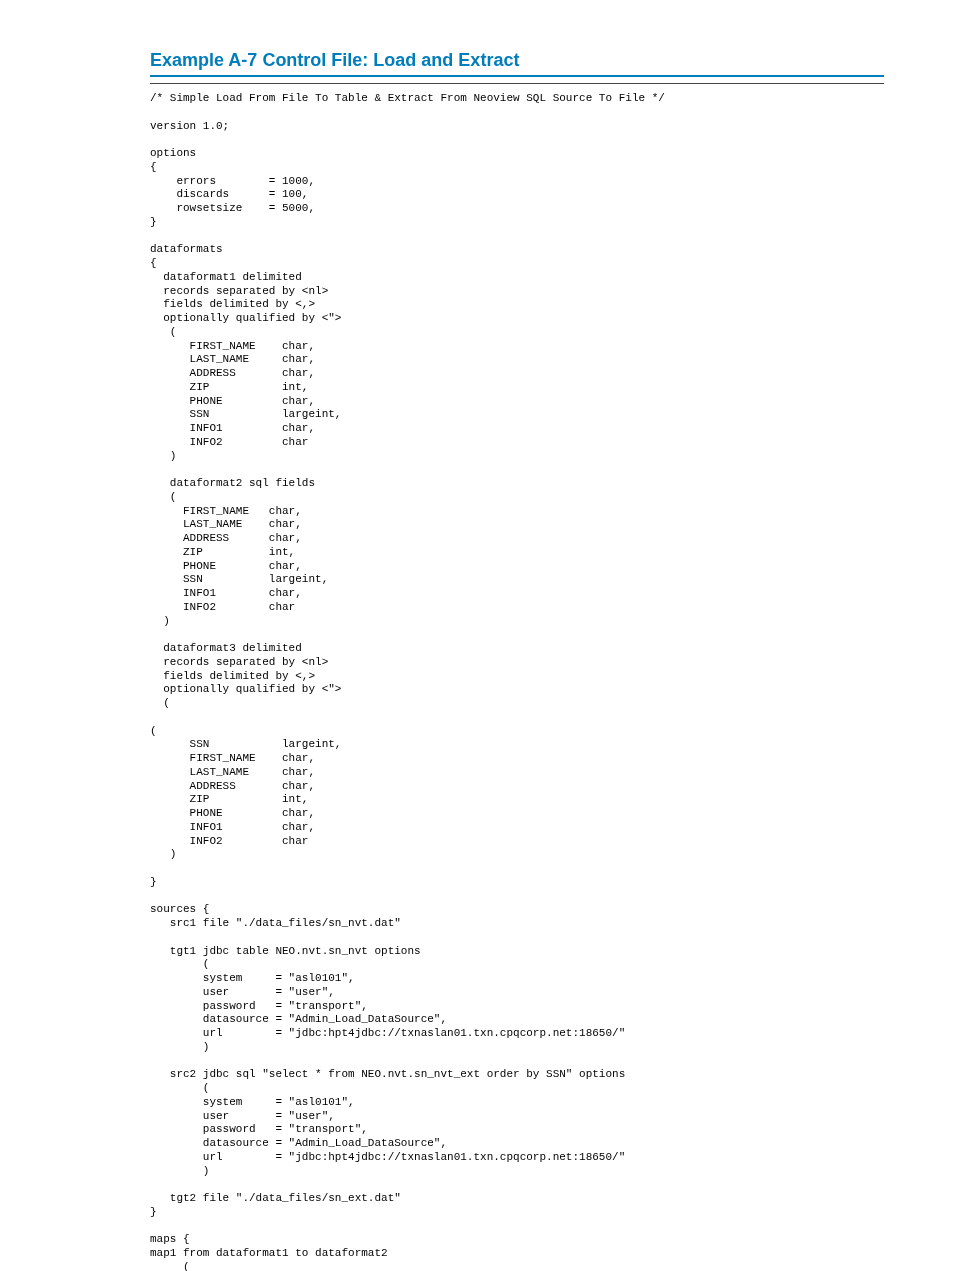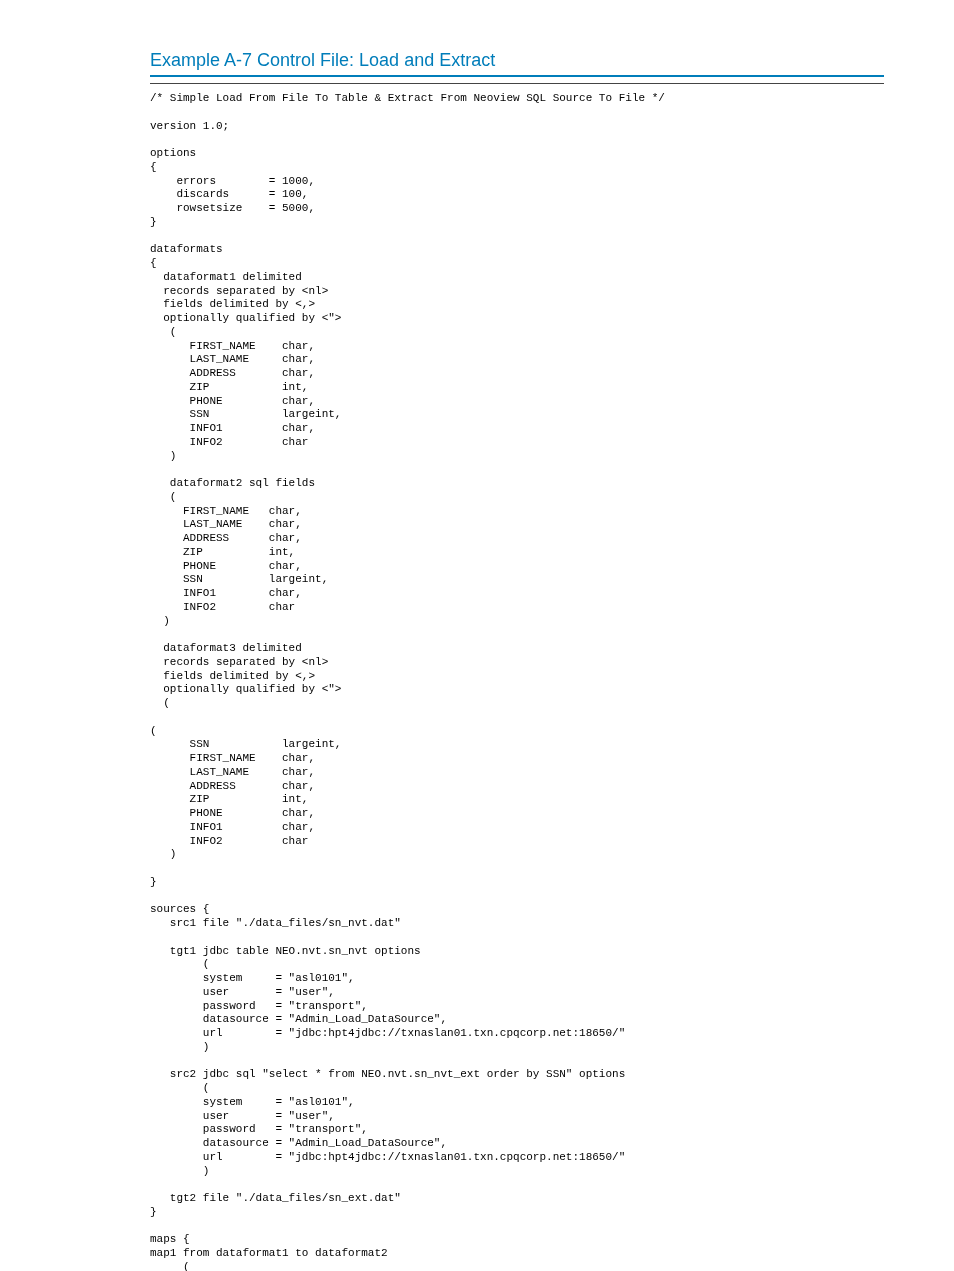--- a/index.html
+++ b/index.html
@@ -9,21 +9,21 @@
     font-family: Arial, Helvetica, sans-serif;
     width: 954px;
   }
   .page {
     padding: 50px 70px 30px 150px;
     box-sizing: border-box;
     width: 954px;
   }
   .heading {
     color: #007dba;
-    font-weight: normal;
+    font-weight: bold;
     font-size: 18px;
     margin: 0 0 4px 0;
   }
   .rule-thick {
     border: none;
     border-top: 2px solid #007dba;
     margin: 0 0 6px 0;
   }
   .rule-thin {
     border: none;

